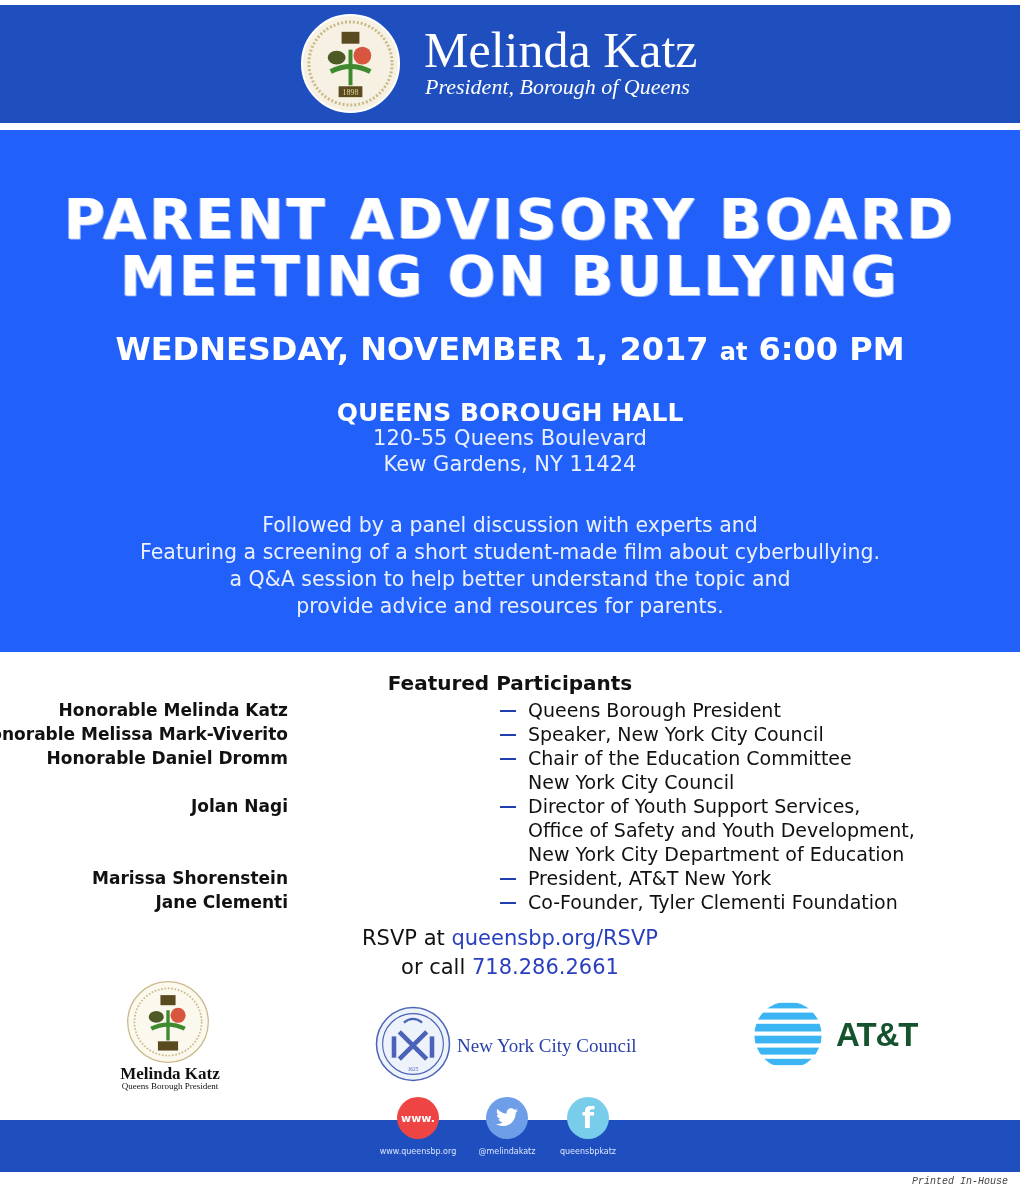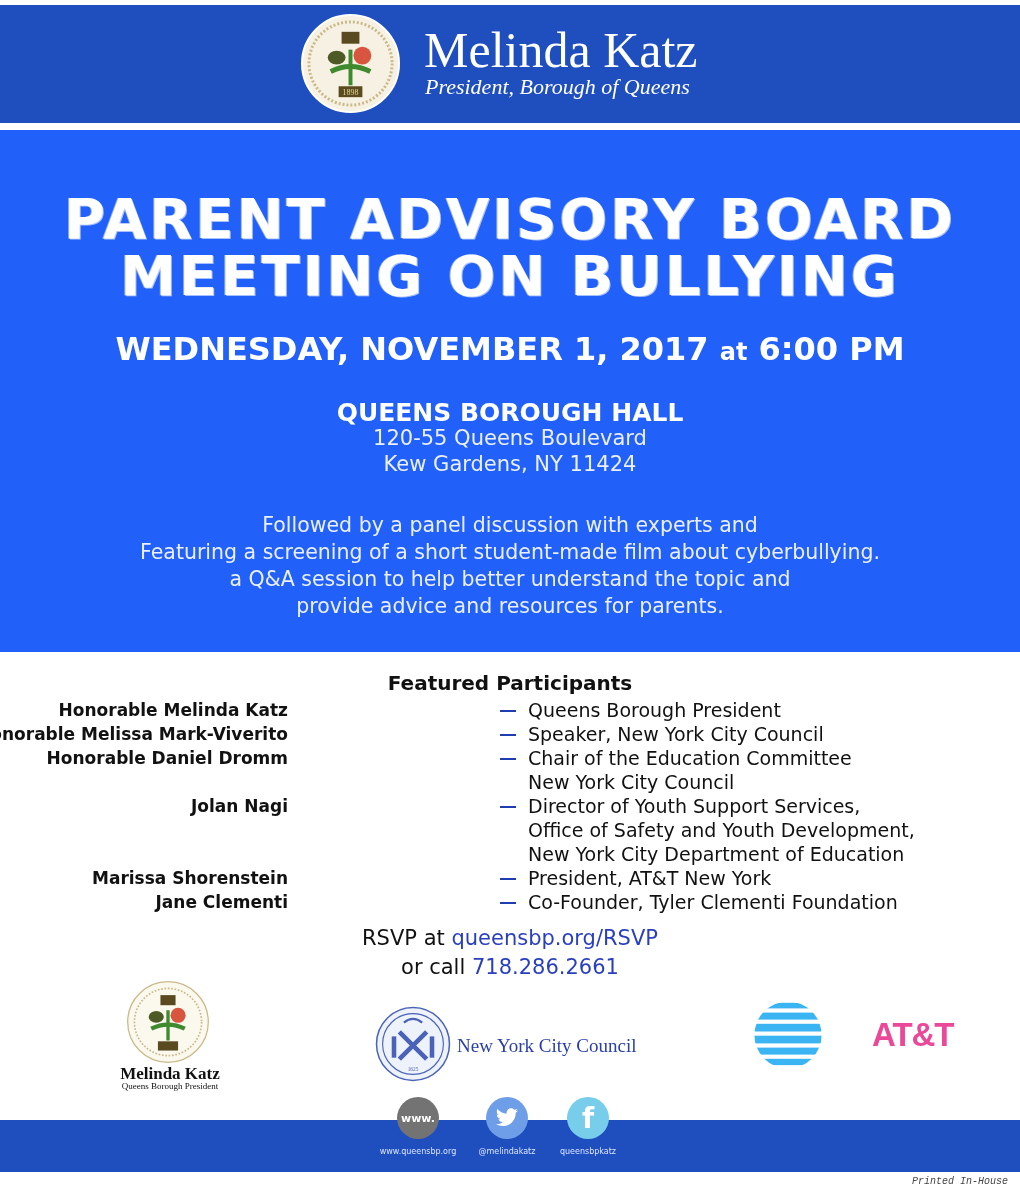--- a/index.html
+++ b/index.html
@@ -39,25 +39,25 @@
   .rsvp a { color: #2a3fbf; text-decoration: none; }
 
   .bk-seal { position: absolute; left: 126px; top: 980px; width: 84px; height: 84px; }
   .bk-name { position: absolute; left: 100px; top: 1064px; width: 140px; text-align: center; font-family: "Liberation Serif", serif; font-weight: bold; font-size: 17px; color: #111; }
   .bk-sub { position: absolute; left: 100px; top: 1081px; width: 140px; text-align: center; font-family: "Liberation Serif", serif; font-size: 9px; color: #111; }
 
   .nyc-seal { position: absolute; left: 375px; top: 1006px; width: 76px; height: 76px; }
   .nyc-text { position: absolute; left: 457px; top: 1035px; font-family: "Liberation Serif", serif; font-size: 19px; color: #2a3fa8; }
 
   .att-globe { position: absolute; left: 753px; top: 1000px; width: 70px; height: 70px; }
-  .att-text { position: absolute; left: 836px; top: 1016px; font-family: "Liberation Sans", sans-serif; font-weight: bold; font-size: 33px; color: #ec4899; letter-spacing: -1px; margin-left: 36px; }
+  .att-text { position: absolute; left: 836px; top: 1016px; font-family: "Liberation Sans", sans-serif; font-weight: bold; font-size: 33px; color: #14532d; letter-spacing: -1px; }
 
   .footer-bar { position: absolute; left: 0; top: 1120px; width: 1020px; height: 52px; background: #1f4fbf; }
   .social { position: absolute; width: 42px; height: 42px; border-radius: 50%; display: flex; align-items: center; justify-content: center; color: #fff; }
-  .social.www { left: 397px; top: 1097px; background: #737373; font-weight: bold; font-size: 11px; font-family: "DejaVu Sans", sans-serif; }
+  .social.www { left: 397px; top: 1097px; background: #ef4444; font-weight: bold; font-size: 11px; font-family: "DejaVu Sans", sans-serif; }
   .social.tw { left: 486px; top: 1097px; background: #6f9ee8; }
   .social.fb { left: 567px; top: 1097px; background: #78cdea; font-weight: bold; font-size: 28px; font-family: "DejaVu Sans", sans-serif; }
   .social-label { position: absolute; top: 1147px; font-size: 8px; color: #dce5ff; font-family: "DejaVu Sans", sans-serif; text-align: center; width: 110px; }
   .printed { position: absolute; right: 12px; top: 1176px; font-size: 10px; font-style: italic; color: #444; font-family: Liberation Mono, monospace; }
 </style>
 </head>
 <body>
 
 <div class="top-bar"></div>
 <svg class="top-seal" viewBox="0 0 100 100">

